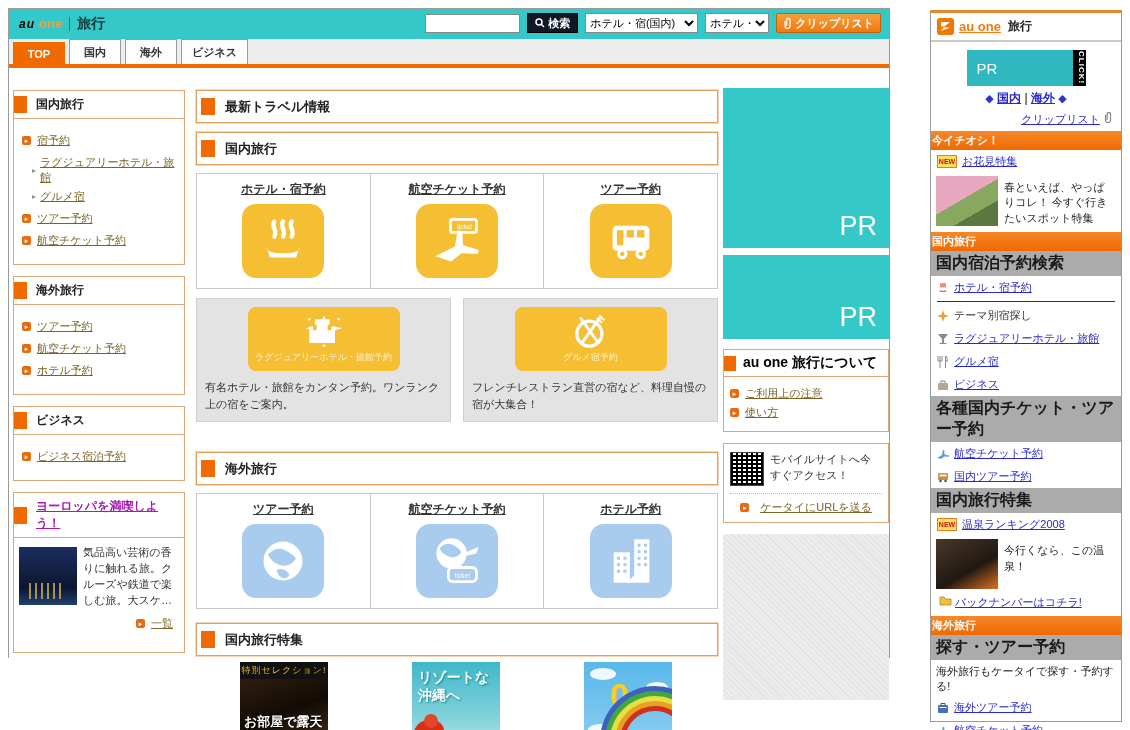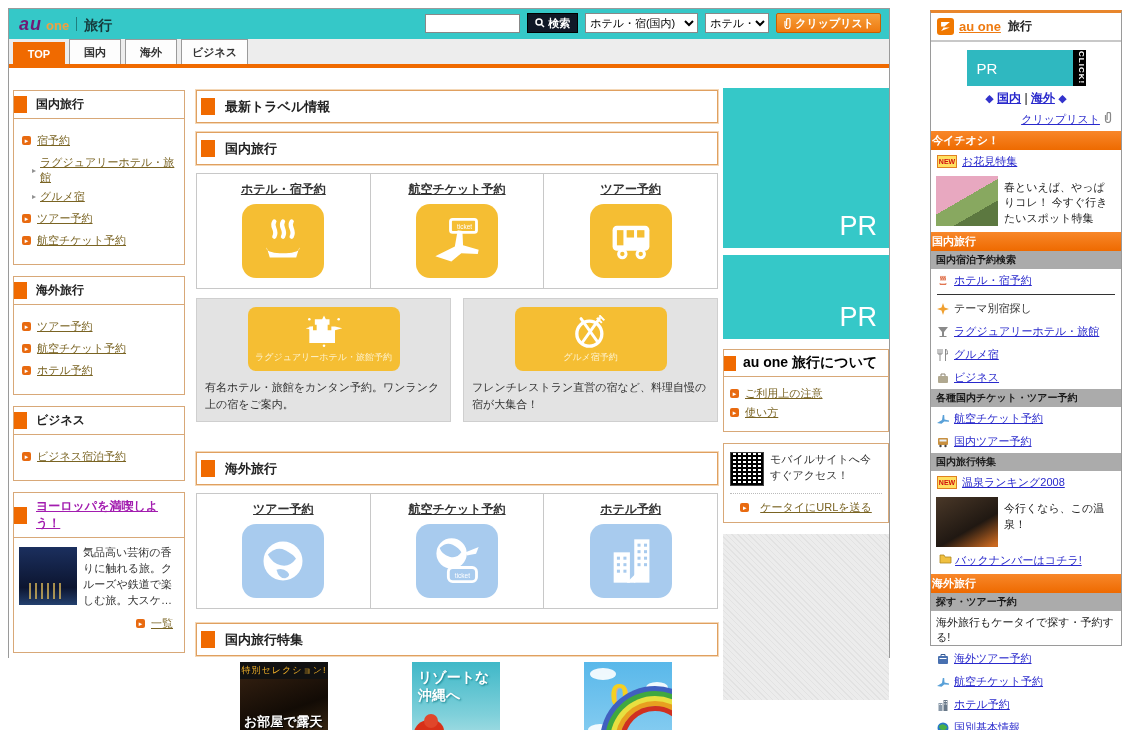--- a/index.html
+++ b/index.html
@@ -6,21 +6,21 @@
   html,body { width:1130px; height:730px; background:#fff; overflow:hidden;
     font-family:"Liberation Sans","DejaVu Sans",sans-serif; }
   a { text-decoration:underline; cursor:pointer; }
 
   
   .page { position:absolute; left:8px; top:8px; width:882px; height:650px;
     border:1px solid #9a9a9a; background:#fff; }
 
   .topbar { height:30px; background:#35c8c8; position:relative; display:flex; align-items:center; }
   .logo { display:flex; align-items:baseline; margin-left:10px; white-space:nowrap; }
-  .logo .au { color:#701a75; font-weight:bold; font-style:italic; font-size:18px; letter-spacing:1px; }
+  .logo .au { color:#000000; font-weight:bold; font-style:italic; font-size:12px; letter-spacing:1px; }
   .logo .one { color:#f0a040; font-weight:bold; font-size:13px; margin-left:4px; }
   .logo .sep { width:1px; height:14px; background:#1f7f7f; margin:0 7px; align-self:center; }
   .logo .ttl { color:#15383a; font-weight:bold; font-size:14px; }
 
   .searchzone { position:absolute; right:8px; top:4px; display:flex; align-items:center; gap:7px; }
   .searchzone input[type=text] { width:95px; height:19px; border:1px solid #888; background:#fff; font-size:11px; padding:0 3px; }
   .btn-search { height:20px; background:#101826; color:#fff; border:1px solid #000; font-size:11px;
     font-weight:bold; display:flex; align-items:center; gap:3px; padding:0 7px; cursor:pointer; }
   .searchzone select { height:20px; font-size:11px; border:1px solid #888; background:#fff; }
   .sel-cat { width:113px; } .sel-kw { width:64px; }
@@ -111,40 +111,40 @@
   .qr { width:34px; height:34px; flex:none; background:
     repeating-linear-gradient(0deg,#000 0 2px,transparent 2px 4px),
     repeating-linear-gradient(90deg,#000 0 2px,#fff 2px 5px); border:1px solid #444; }
   .mobi-txt { font-size:11px; color:#333; line-height:1.45; }
   .mobi-div { border-top:1px dotted #bbb; margin:7px 0 6px; }
   .mobi-link { display:flex; justify-content:center; gap:5px; align-items:center; }
   .grayfill { height:166px; margin-top:11px;
     background:repeating-linear-gradient(45deg,#ececec 0 3px,#e2e2e2 3px 4px); }
 
   
-  .panel { position:absolute; left:930px; top:10px; width:192px; height:636px; background:#fff;
+  .panel { position:absolute; left:930px; top:10px; width:192px; height:712px; background:#fff;
     border:1px solid #9a9a9a; border-top:3px solid #e8862c; font-size:11px; }
   .p-head { display:flex; align-items:center; gap:5px; padding:5px 6px; border-bottom:2px solid #c8c8c8; }
   .aubadge { width:17px; height:17px; background:#f07800; border-radius:3px; color:#fff; font-weight:bold;
     font-size:12px; display:flex; align-items:center; justify-content:center; flex:none; }
   .p-head .au1 { color:#ee7a10; font-weight:bold; font-size:13px; text-decoration:underline; }
   .p-head .ttl { color:#222; font-weight:bold; font-size:12px; margin-left:2px; }
   .p-prwrap { display:flex; justify-content:center; margin:8px 0 4px; }
   .p-pr { width:106px; height:36px; background:#2fb8c0; color:#fff; font-size:15px;
     display:flex; align-items:center; padding-left:10px; cursor:pointer; }
   .p-click { width:13px; height:36px; background:#000; color:#fff; font-size:8px; font-weight:bold;
     writing-mode:vertical-rl; text-align:center; letter-spacing:1px; cursor:pointer; }
   .p-nav { text-align:center; margin:3px 0; font-size:12px; }
   .p-nav a { color:#2929cc; font-weight:bold; }
   .dia { color:#3333cc; font-size:11px; }
   .p-clip { text-align:right; padding:2px 8px 4px; }
   .p-clip a { color:#2929cc; font-size:11px; }
   .p-orange { background:linear-gradient(#f8872a,#ee6a00); color:#fff; font-weight:bold;
     padding:2px 1px; font-size:11px; }
-  .p-gray { background:#ababab; color:#1a1a1a; font-weight:bold; padding:2px 5px; font-size:10px; }
+  .p-gray { background:#ababab; color:#1a1a1a; font-weight:bold; padding:2px 5px; font-size:16px; }
   .p-row { display:flex; align-items:center; gap:5px; padding:4px 4px 4px 6px; }
   .p-row a { color:#2929cc; }
   .p-plain { color:#333; }
   .newbadge { width:20px; height:13px; background:#ffe060; border:1px solid #e08020; color:#d01010;
     font-size:7px; font-weight:bold; display:flex; align-items:center; justify-content:center; flex:none; }
   .p-feature { display:flex; gap:6px; padding:3px 5px 6px; }
   .p-fimg { width:62px; height:50px; flex:none; }
   .img-sakura { background:linear-gradient(150deg,#e8a8c0 0 45%,#88a860 45% 70%,#5c7840 70%); }
   .img-onsen { background:linear-gradient(150deg,#4a3828,#201812 60%,#c86820 95%); }
   .p-ftxt { color:#222; line-height:1.4; padding-top:4px; }

